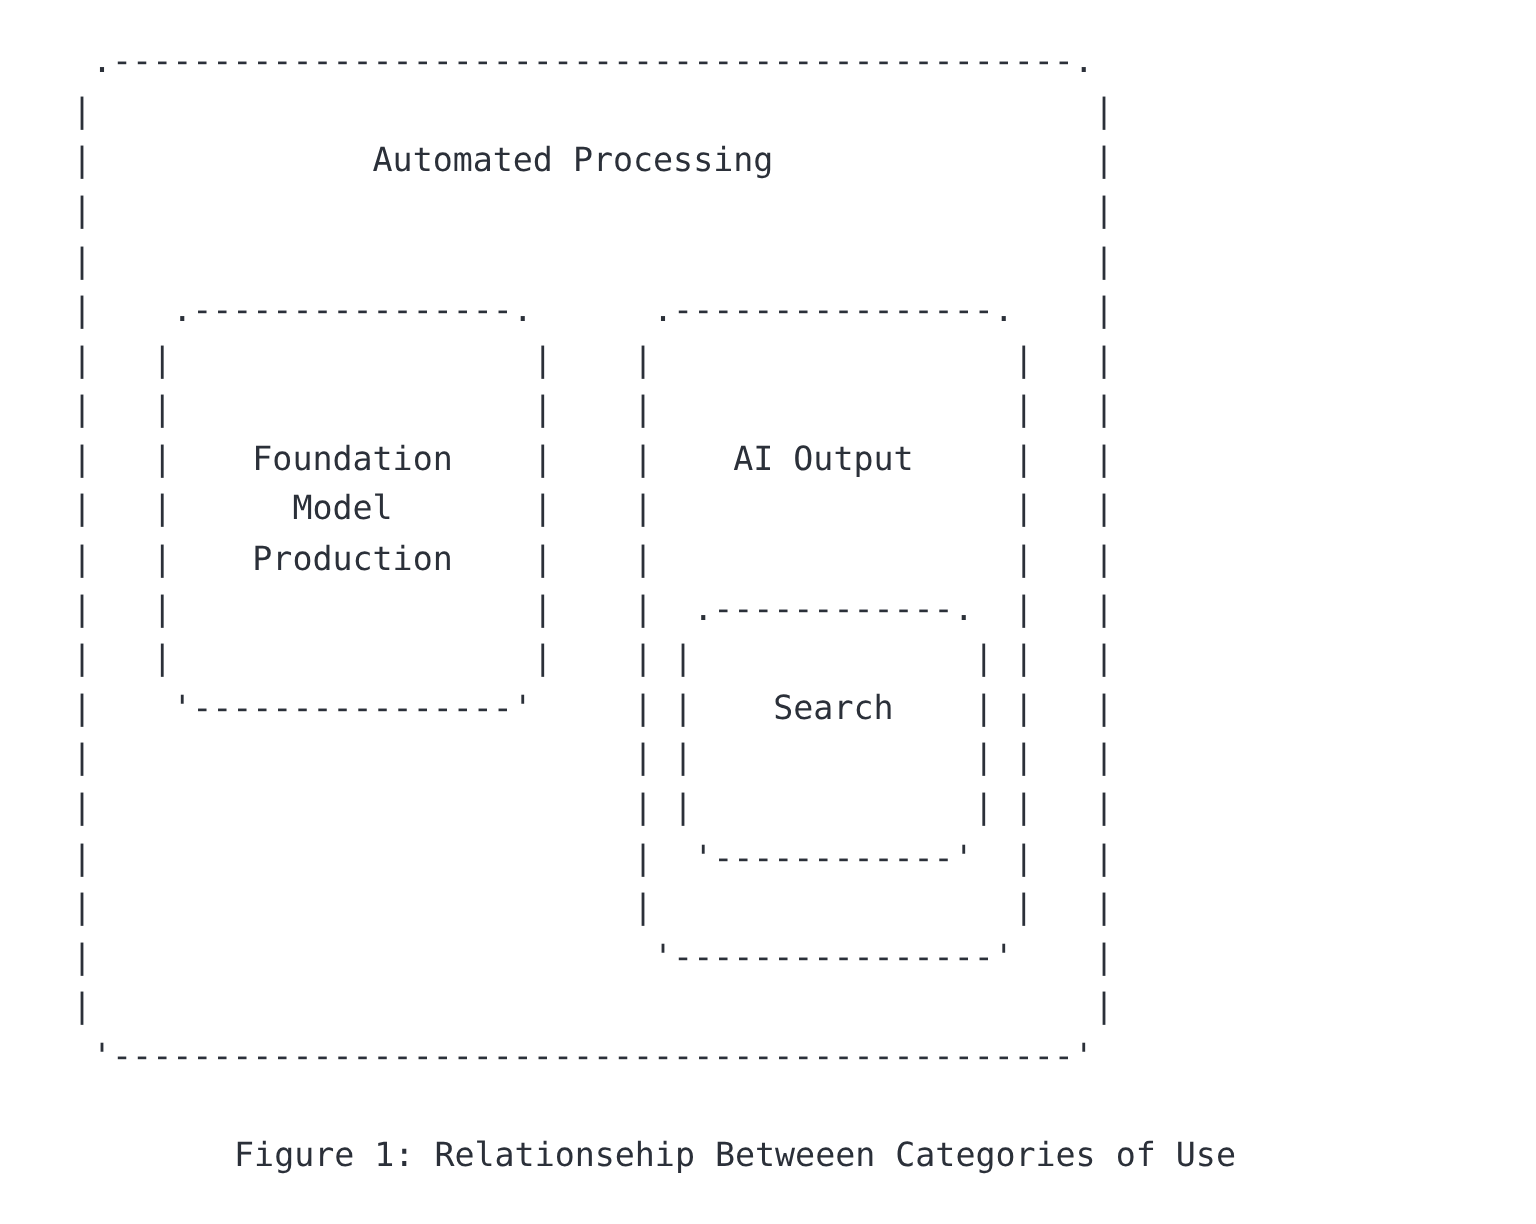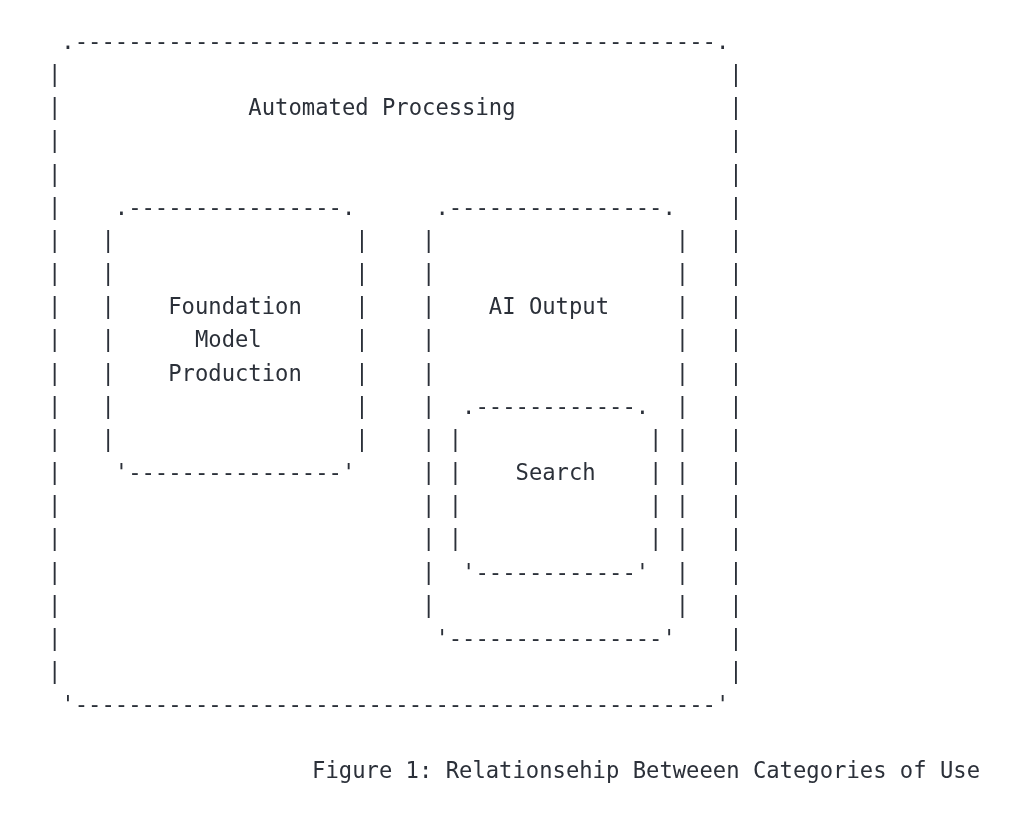--- a/index.html
+++ b/index.html
@@ -27,21 +27,21 @@
     font-size: 22.2px;
     line-height: 33.15px;
     white-space: pre;
     color: #2b3039;
   }
   .caption {
     position: absolute;
     left: 0;
     top: 754px;
     width: 980px;
-    text-align: right;
+    text-align: center;
     font-family: "DejaVu Sans Mono", "Liberation Mono", monospace;
     font-size: 22.2px;
     line-height: 33.15px;
     color: #2b3039;
   }
 </style>
 </head>
 <body>
 
 <div class="stage">

